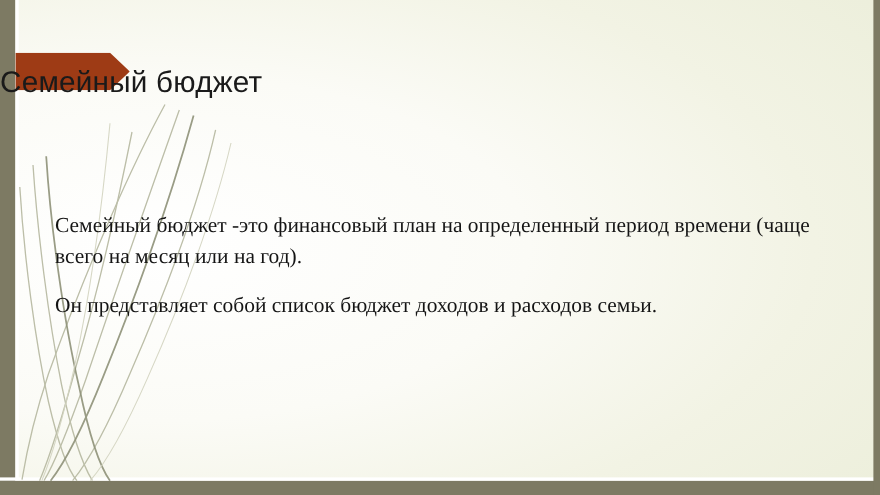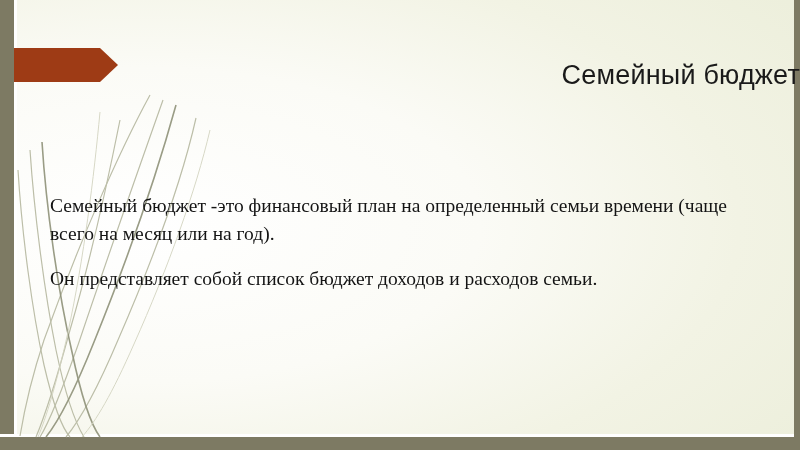--- a/index.html
+++ b/index.html
@@ -86,21 +86,21 @@
     top: 48px;
     width: 104px;
     height: 34px;
   }
 
   .title {
     position: absolute;
     left: 0;
     top: 60px;
     width: 800px;
-    text-align: right;
+    text-align: left;
     font-size: 27px;
     color: #1a1a1a;
     letter-spacing: 0.2px;
     font-family: "Liberation Sans", sans-serif;
     font-weight: normal;
   }
 
   .body-text {
     position: absolute;
     left: 50px;
@@ -148,17 +148,17 @@
     </g>
   </svg>
 
   <svg class="banner" viewBox="0 0 104 34" preserveAspectRatio="none">
     <polygon points="0,0 86,0 104,17 86,34 0,34" fill="#9e3b15"></polygon>
   </svg>
 
   <div class="title">Семейный бюджет</div>
 
   <div class="body-text">
-    <p>Семейный бюджет -это  финансовый план на определенный семьи времени (чаще всего на месяц или на год).</p>
+    <p>Семейный бюджет -это  финансовый план на определенный период времени (чаще всего на месяц или на год).</p>
     <p>Он представляет собой список бюджет доходов и расходов семьи.</p>
   </div>
 
 </div>
 
 </body></html>

